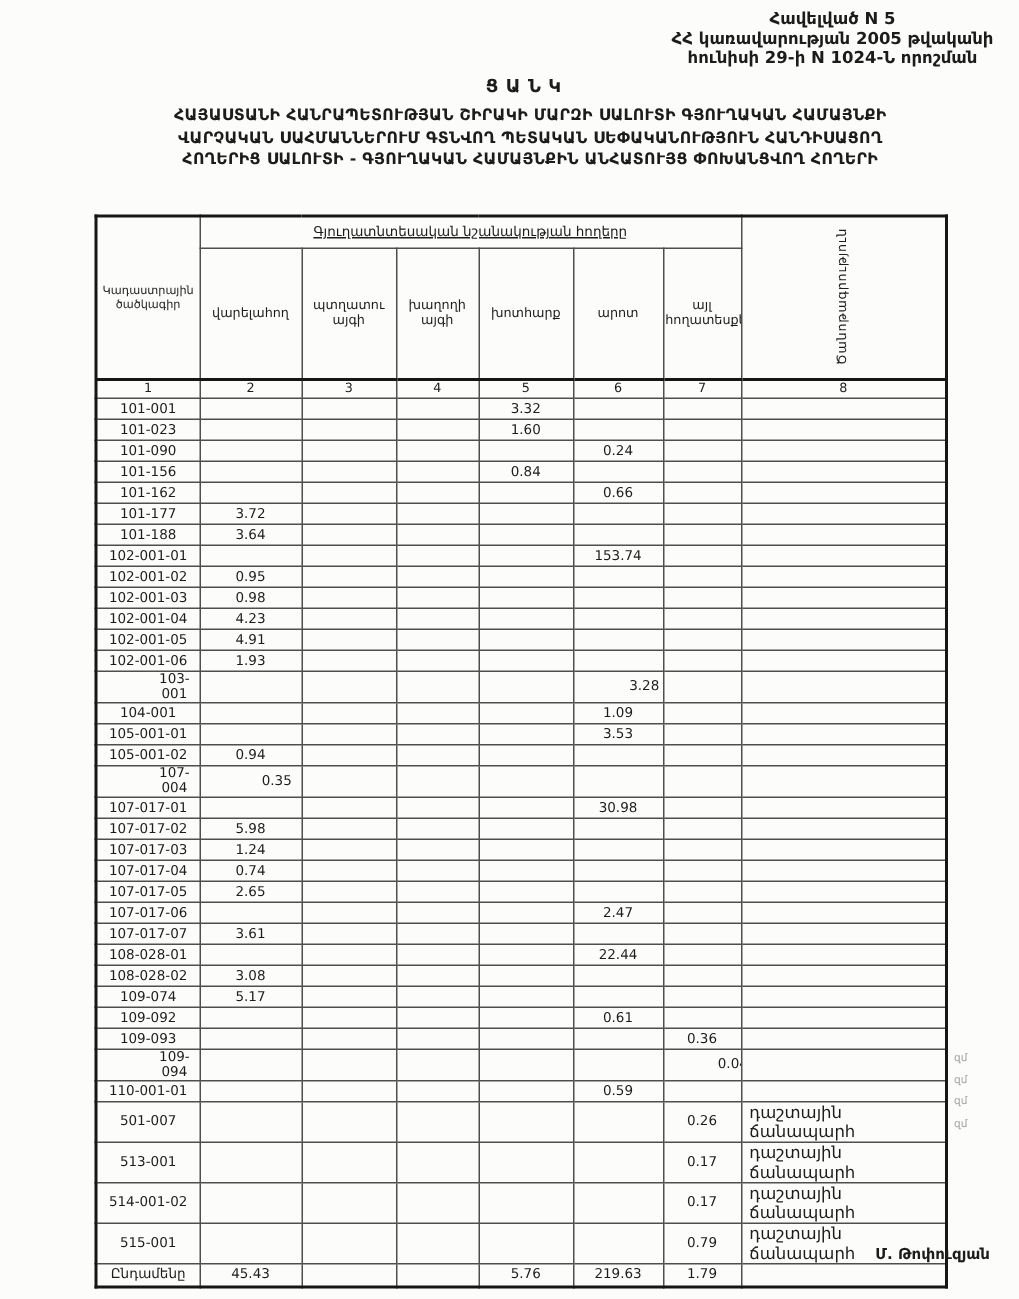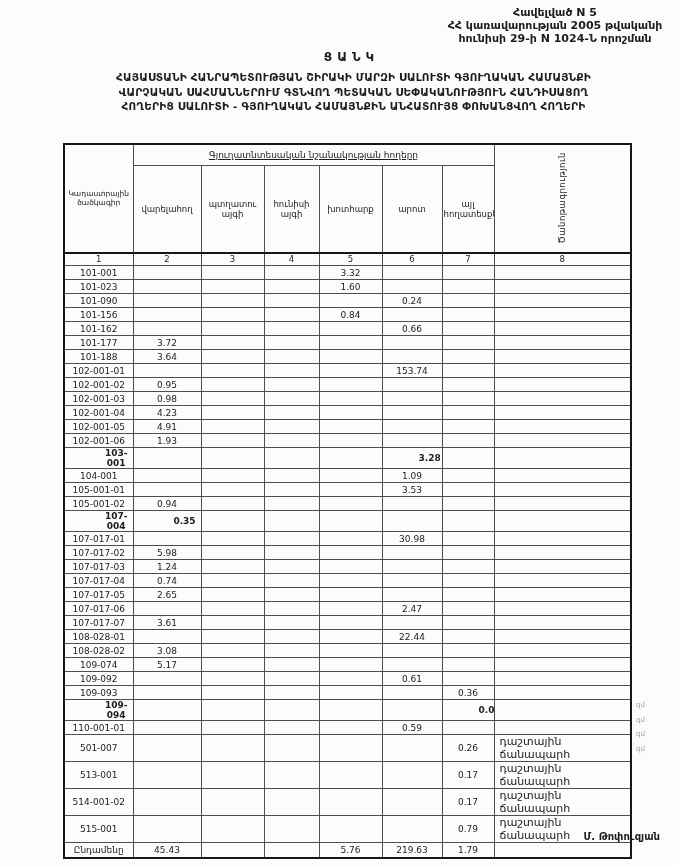--- a/index.html
+++ b/index.html
@@ -42,21 +42,21 @@
   tr.subrow{ height:87px; }
   th.notehead div{
     writing-mode:vertical-rl; transform:rotate(180deg);
     margin:0 auto; font-size:8.5px; letter-spacing:0.5px;
   }
   tr.colnum{ height:13px; }
   tr.colnum td{ font-size:8.5px; border-top:2px solid #161616; }
   tbody tr{ height:14px; }
   tbody td{ font-size:9px; }
   tbody td.note{ text-align:left; padding-left:5px; font-size:11px; }
-  tbody tr.bold td{ font-weight:700;padding-left:36px; }
+  tbody tr.bold td{ font-weight:400;padding-left:36px; }
   tr.total{ height:15px; }
   tr.total td{ border-top:1.5px solid #222; }
   
   .footer-left{
     position:absolute; left:30px; top:798px;
     font-weight:700; font-size:11.5px; line-height:15px;
   }
   .signature{
     position:absolute; top:831px; left:520px; width:140px;
     font-weight:700; font-size:10px; text-align:right;
@@ -99,21 +99,21 @@
       <tr>
         <th class="c1head" rowspan="2">Կադաստրային ծածկագիր</th>
         <th class="group" colspan="6">Գյուղատնտեսական նշանակության հողերը</th>
         <th class="notehead" rowspan="2">
           <div>Ծանոթագրություն</div>
         </th>
       </tr>
       <tr class="subrow" id="subhead-row">
           <th class="sub">վարելահող</th>
           <th class="sub">պտղատու այգի</th>
-          <th class="sub">հունիսի այգի</th>
+          <th class="sub">խաղողի այգի</th>
           <th class="sub">խոտհարք</th>
           <th class="sub">արոտ</th>
           <th class="sub">այլ հողատեսքեր</th>
         </tr>
       <tr class="colnum" id="colnum-row">
           <td>1</td>
           <td>2</td>
           <td>3</td>
           <td>4</td>
           <td>5</td>

